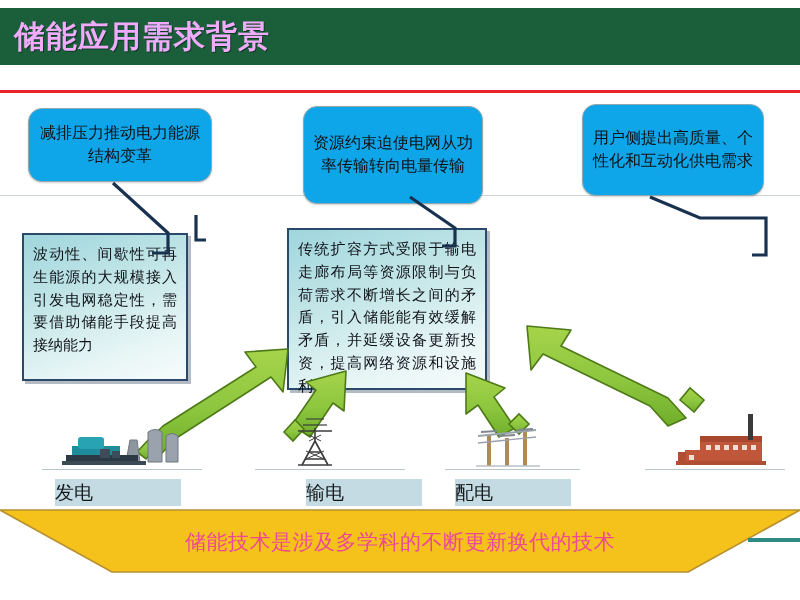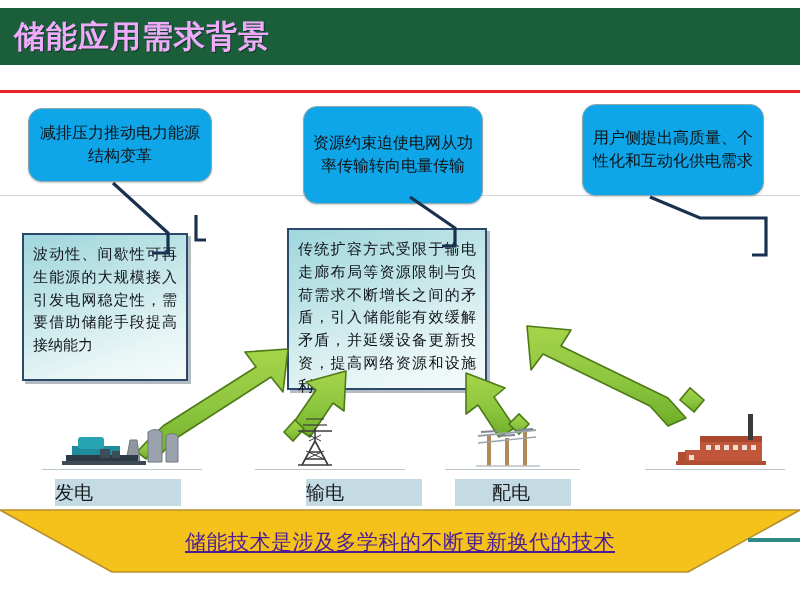--- a/index.html
+++ b/index.html
@@ -104,21 +104,21 @@
     background: #c4dbe4;
     color: #16191c;
     font-size: 19px;
     text-align: left;
     line-height: 28px;
     height: 28px;
     border-top: 1px solid #ffffff;
   }
   #stage-1 { left: 55px;  top: 478px; width: 126px; }
   #stage-2 { left: 265px; top: 478px; width: 116px; margin-left: 41px; }
-  #stage-3 { left: 455px; top: 478px; width: 116px; padding-left: 37px; }
+  #stage-3 { left: 455px; top: 478px; width: 116px; }
   #stage-4 { left: 655px; top: 478px; width: 110px; }
 
   .stage-rule {
     position: absolute;
     height: 1px;
     background: #b9c7cc;
     top: 469px;
   }
   #rule-1 { left: 42px;  width: 160px; }
   #rule-2 { left: 255px; width: 150px; }
@@ -135,26 +135,25 @@
   }
   .banner .banner-text {
     position: absolute;
     left: 0;
     top: 0;
     width: 800px;
     height: 66px;
     display: flex;
     align-items: center;
     justify-content: center;
-    color: #4c1d95;
+    color: #ec4899;
     font-size: 21px;
     letter-spacing: 0.5px;
     padding-top: 2px;
     box-sizing: border-box;
-    text-decoration: underline;
   }
   .teal-stub {
     position: absolute;
     left: 748px;
     top: 538px;
     width: 54px;
     height: 4px;
     background: #2d8a84;
   }
 

